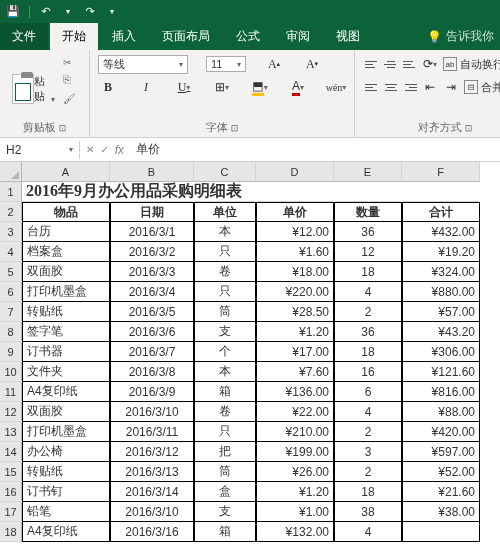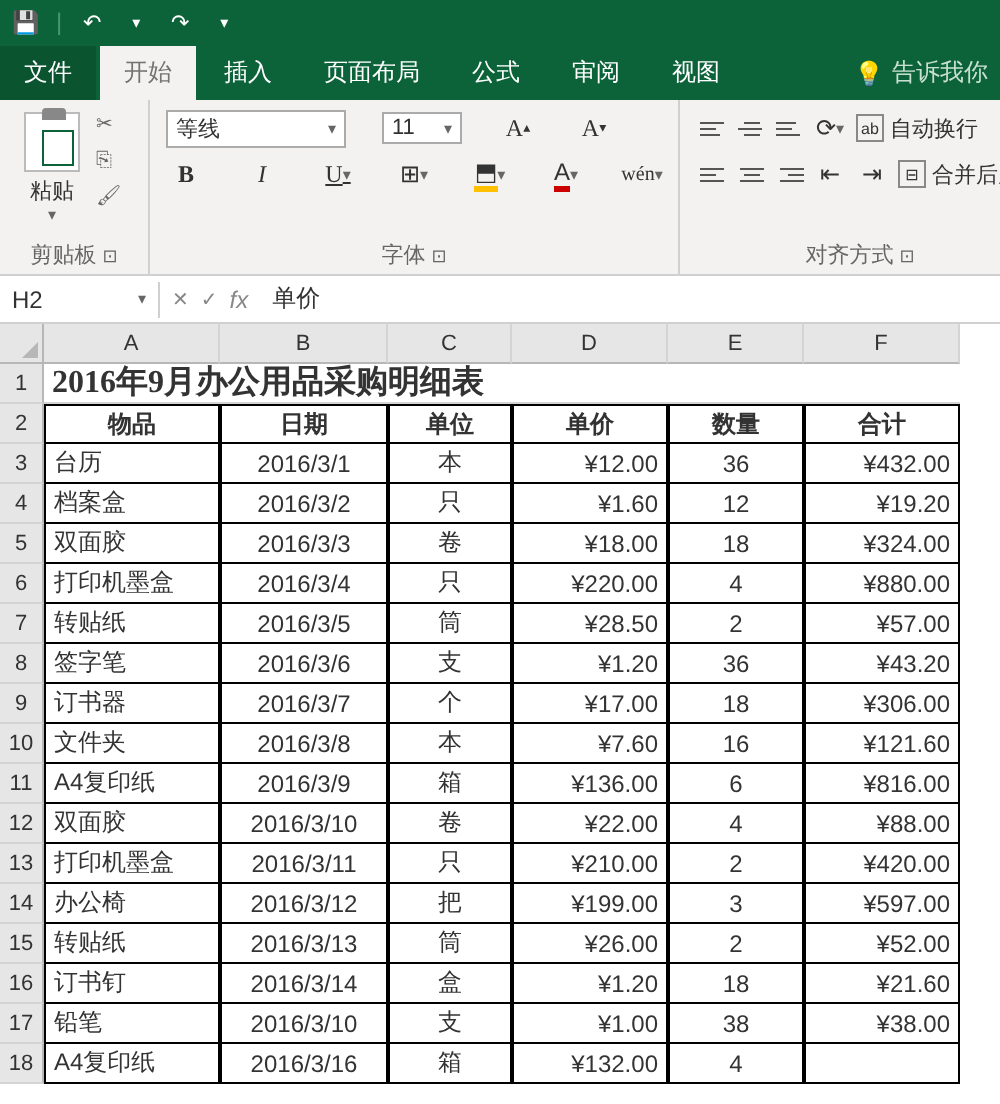--- a/index.html
+++ b/index.html
@@ -2,28 +2,28 @@
 <html><head>
 <meta charset="utf-8">
 <style>
 * { margin: 0; padding: 0; box-sizing: border-box; font-family: "Microsoft YaHei", sans-serif; }
 body { background: #fff; font-size: 12px; color: #333; width: 500px; overflow: hidden; }
 .titlebar { background: #0c6339; height: 22px; display: flex; align-items: center; padding: 0 6px; gap: 8px; }
 .titlebar .ico { width: 14px; height: 14px; display: inline-flex; align-items: center; justify-content: center; color: #fff; font-size: 11px; }
 .titlebar .sep { color: #4a9670; }
 .tabs { background: #0c6339; display: flex; align-items: flex-end; height: 28px; padding-left: 0; gap: 2px; }
 .tab { color: #fff; padding: 5px 12px; font-size: 12px; cursor: pointer; }
-.tab.active { background: #f3f2f1; color: #737373; font-weight: 500; }
+.tab.active { background: #f3f2f1; color: #000000; font-weight: 500; }
 .tab.file { background: #0a5530; }
 .tell { color: #c8e0d0; display: flex; align-items: center; gap: 4px; margin-left: auto; padding: 5px 6px; font-size: 12px; }
 .ribbon { background: #f3f2f1; border-bottom: 1px solid #d0d0d0; display: flex; height: 88px; }
 .group { border-right: 1px solid #d0d0d0; padding: 4px 8px 2px; display: flex; flex-direction: column; justify-content: space-between; }
 .group-label { text-align: center; font-size: 11px; color: #666; padding-top: 2px; }
 .clipboard-area { display: flex; gap: 4px; }
-.paste-btn { display: flex; flex-direction: column; align-items: center; padding: 2px 4px; cursor: pointer; }
+.paste-btn { display: flex; align-items: flex-end; padding: 2px 4px; cursor: pointer; }
 .paste-icon { width: 28px; height: 30px; background: #fff; border: 1px solid #bbb; position: relative; }
 .paste-icon::before { content: ''; position: absolute; top: -3px; left: 8px; width: 12px; height: 6px; background: #888; border-radius: 2px 2px 0 0; }
 .paste-icon::after { content: ''; position: absolute; bottom: 2px; right: 2px; width: 14px; height: 16px; background: #fff; border: 1px solid #0c6339; }
 .small-icons { display: flex; flex-direction: column; gap: 2px; }
 .sm-btn { width: 18px; height: 16px; font-size: 10px; color: #666; cursor: pointer; display: flex; align-items: center; }
 .font-area { display: flex; flex-direction: column; gap: 3px; }
 .font-row { display: flex; gap: 18px; align-items: center; }
 .combo { background: #fff; border: 1px solid #ababab; padding: 1px 4px; font-size: 11px; display: flex; align-items: center; justify-content: space-between; cursor: pointer; }
 .combo.font-name { width: 90px; }
 .combo.font-size { width: 40px; }

